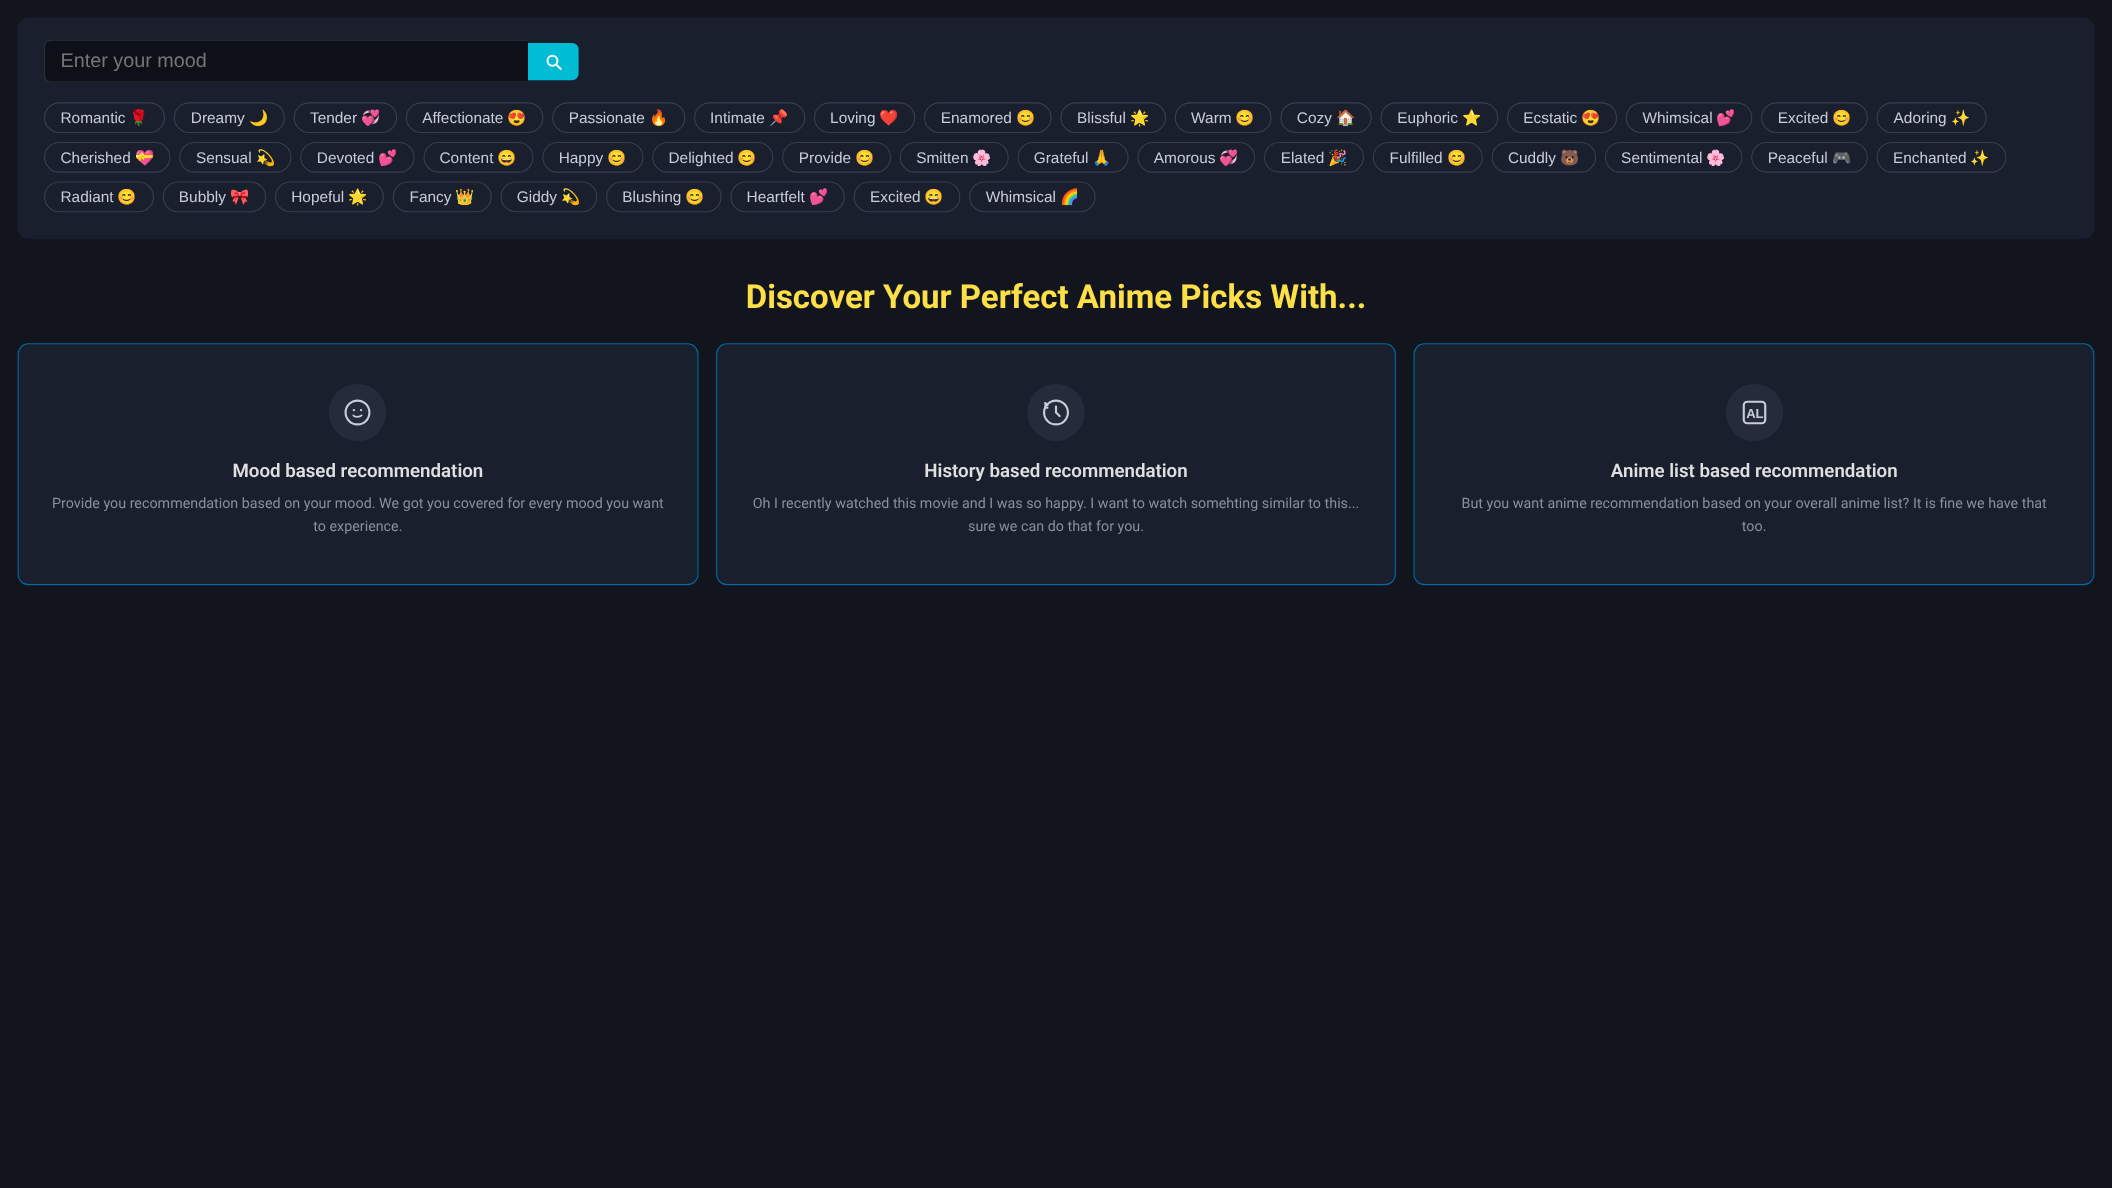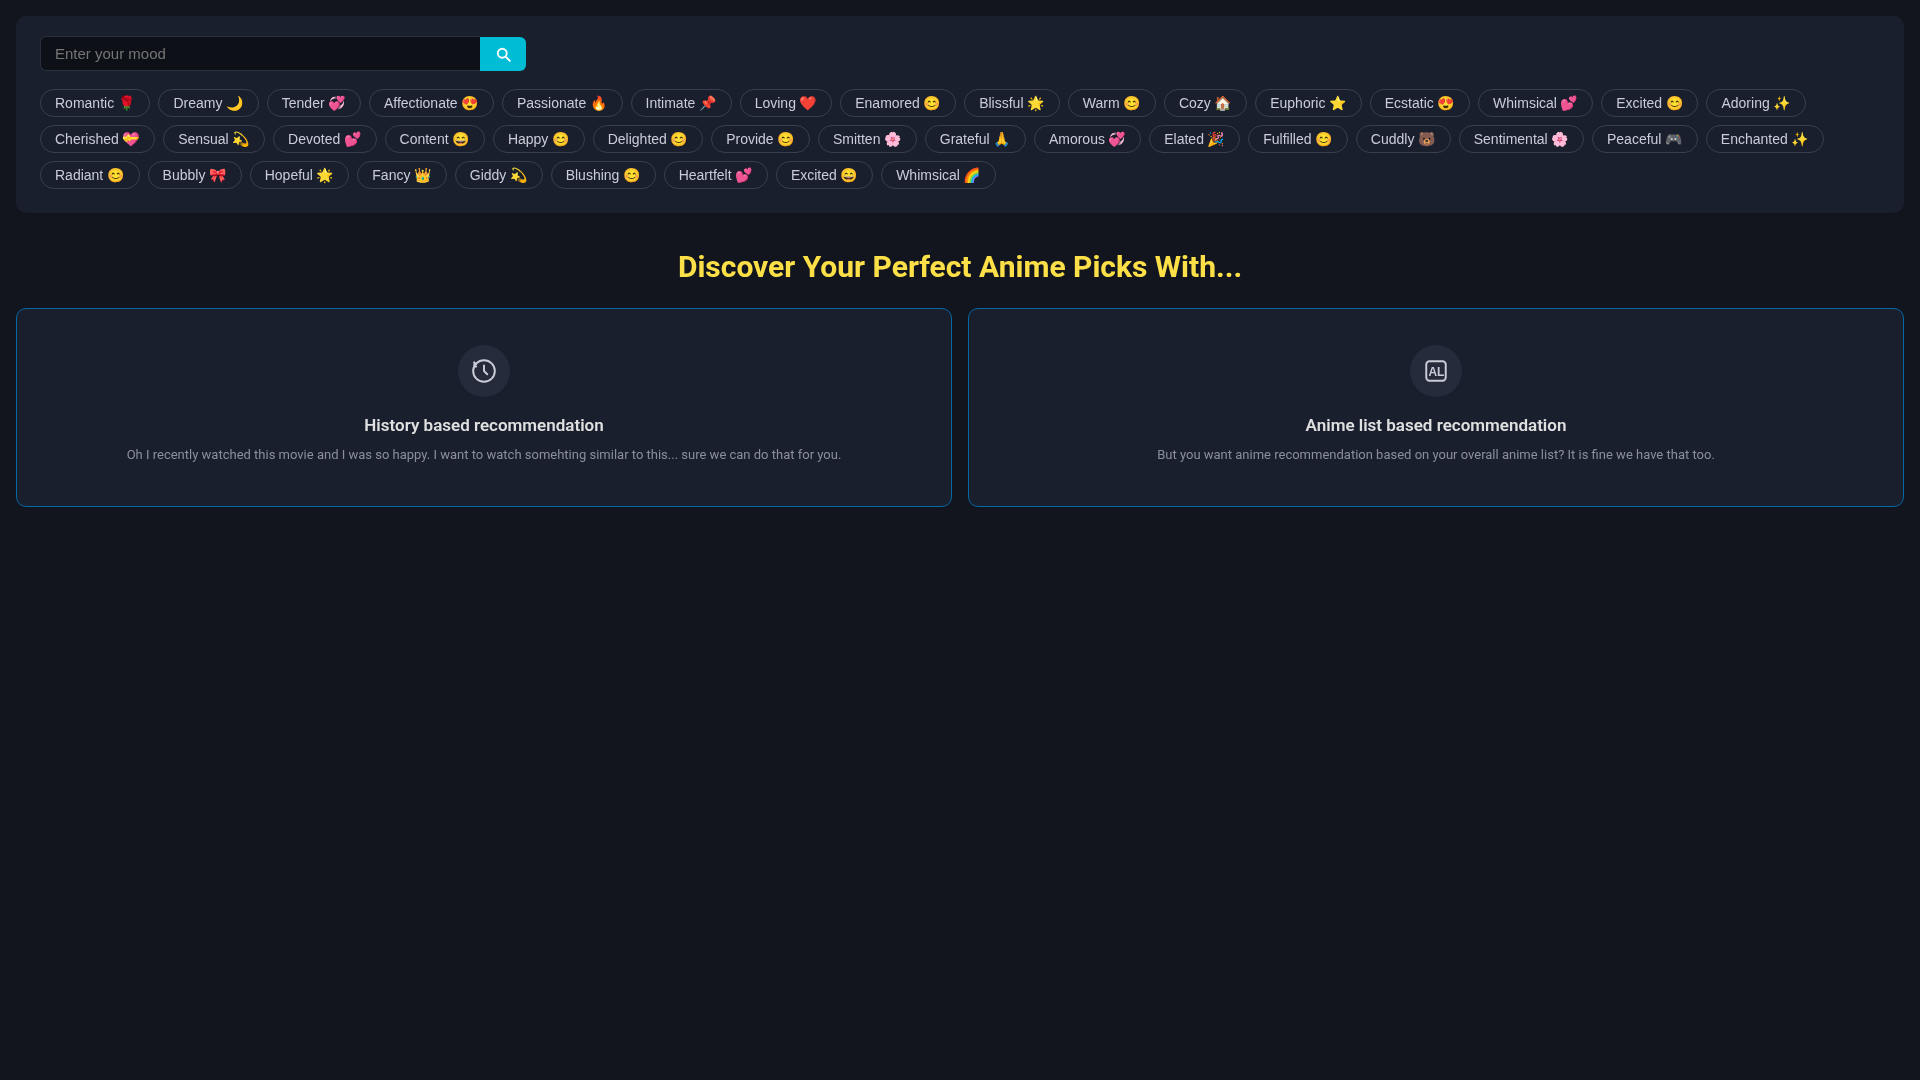--- a/index.html
+++ b/index.html
@@ -33,21 +33,21 @@
     }
 
     .search-input {
       width: 440px;
       padding: 8px 14px;
       background: #0d1117;
       border: 1px solid #2a2f3e;
       border-right: none;
       border-radius: 6px 0 0 6px;
       color: #aaa;
-      font-size: 15px;
+      font-size: 18px;
       outline: none;
     }
 
     .search-btn {
       background: #00bcd4;
       border: none;
       border-radius: 0 6px 6px 0;
       padding: 8px 14px;
       cursor: pointer;
       display: flex;
@@ -191,20 +191,32 @@
       <button class="mood-tag">Excited 😄</button>
       <button class="mood-tag">Whimsical 🌈</button>
     </div>
 </div>
 
 <div class="discover-section">
   <h2 class="discover-title">Discover Your Perfect Anime Picks With...</h2>
 
   <div class="cards-row">
 
+    <div class="card">
+      <div class="card-icon">
+        <svg width="26" height="26" viewBox="0 0 24 24" fill="none" xmlns="http://www.w3.org/2000/svg">
+          <circle cx="12" cy="12" r="10" stroke="#c8cdd8" stroke-width="1.8"></circle>
+          <circle cx="9" cy="10" r="1" fill="#c8cdd8"></circle>
+          <circle cx="15" cy="10" r="1" fill="#c8cdd8"></circle>
+          <path d="M8.5 14.5c1 1.5 5.5 1.5 7 0" stroke="#c8cdd8" stroke-width="1.5" stroke-linecap="round"></path>
+        </svg>
+      </div>
+      <div class="card-title">Mood based recommendation</div>
+      <div class="card-desc">Provide you recommendation based on your mood. We got you covered for every mood you want to experience.</div>
+    </div>
 
     <div class="card">
       <div class="card-icon">
         <svg width="26" height="26" viewBox="0 0 24 24" fill="none" xmlns="http://www.w3.org/2000/svg">
           <circle cx="12" cy="12" r="10" stroke="#c8cdd8" stroke-width="1.8"></circle>
           <path d="M12 7v5l3 3" stroke="#c8cdd8" stroke-width="1.8" stroke-linecap="round" stroke-linejoin="round"></path>
           <path d="M3 4l2 2" stroke="#c8cdd8" stroke-width="1.5" stroke-linecap="round"></path>
           <path d="M3 8H5" stroke="#c8cdd8" stroke-width="1.5" stroke-linecap="round"></path>
           <path d="M3 4v4" stroke="#c8cdd8" stroke-width="1.5" stroke-linecap="round"></path>
         </svg>

